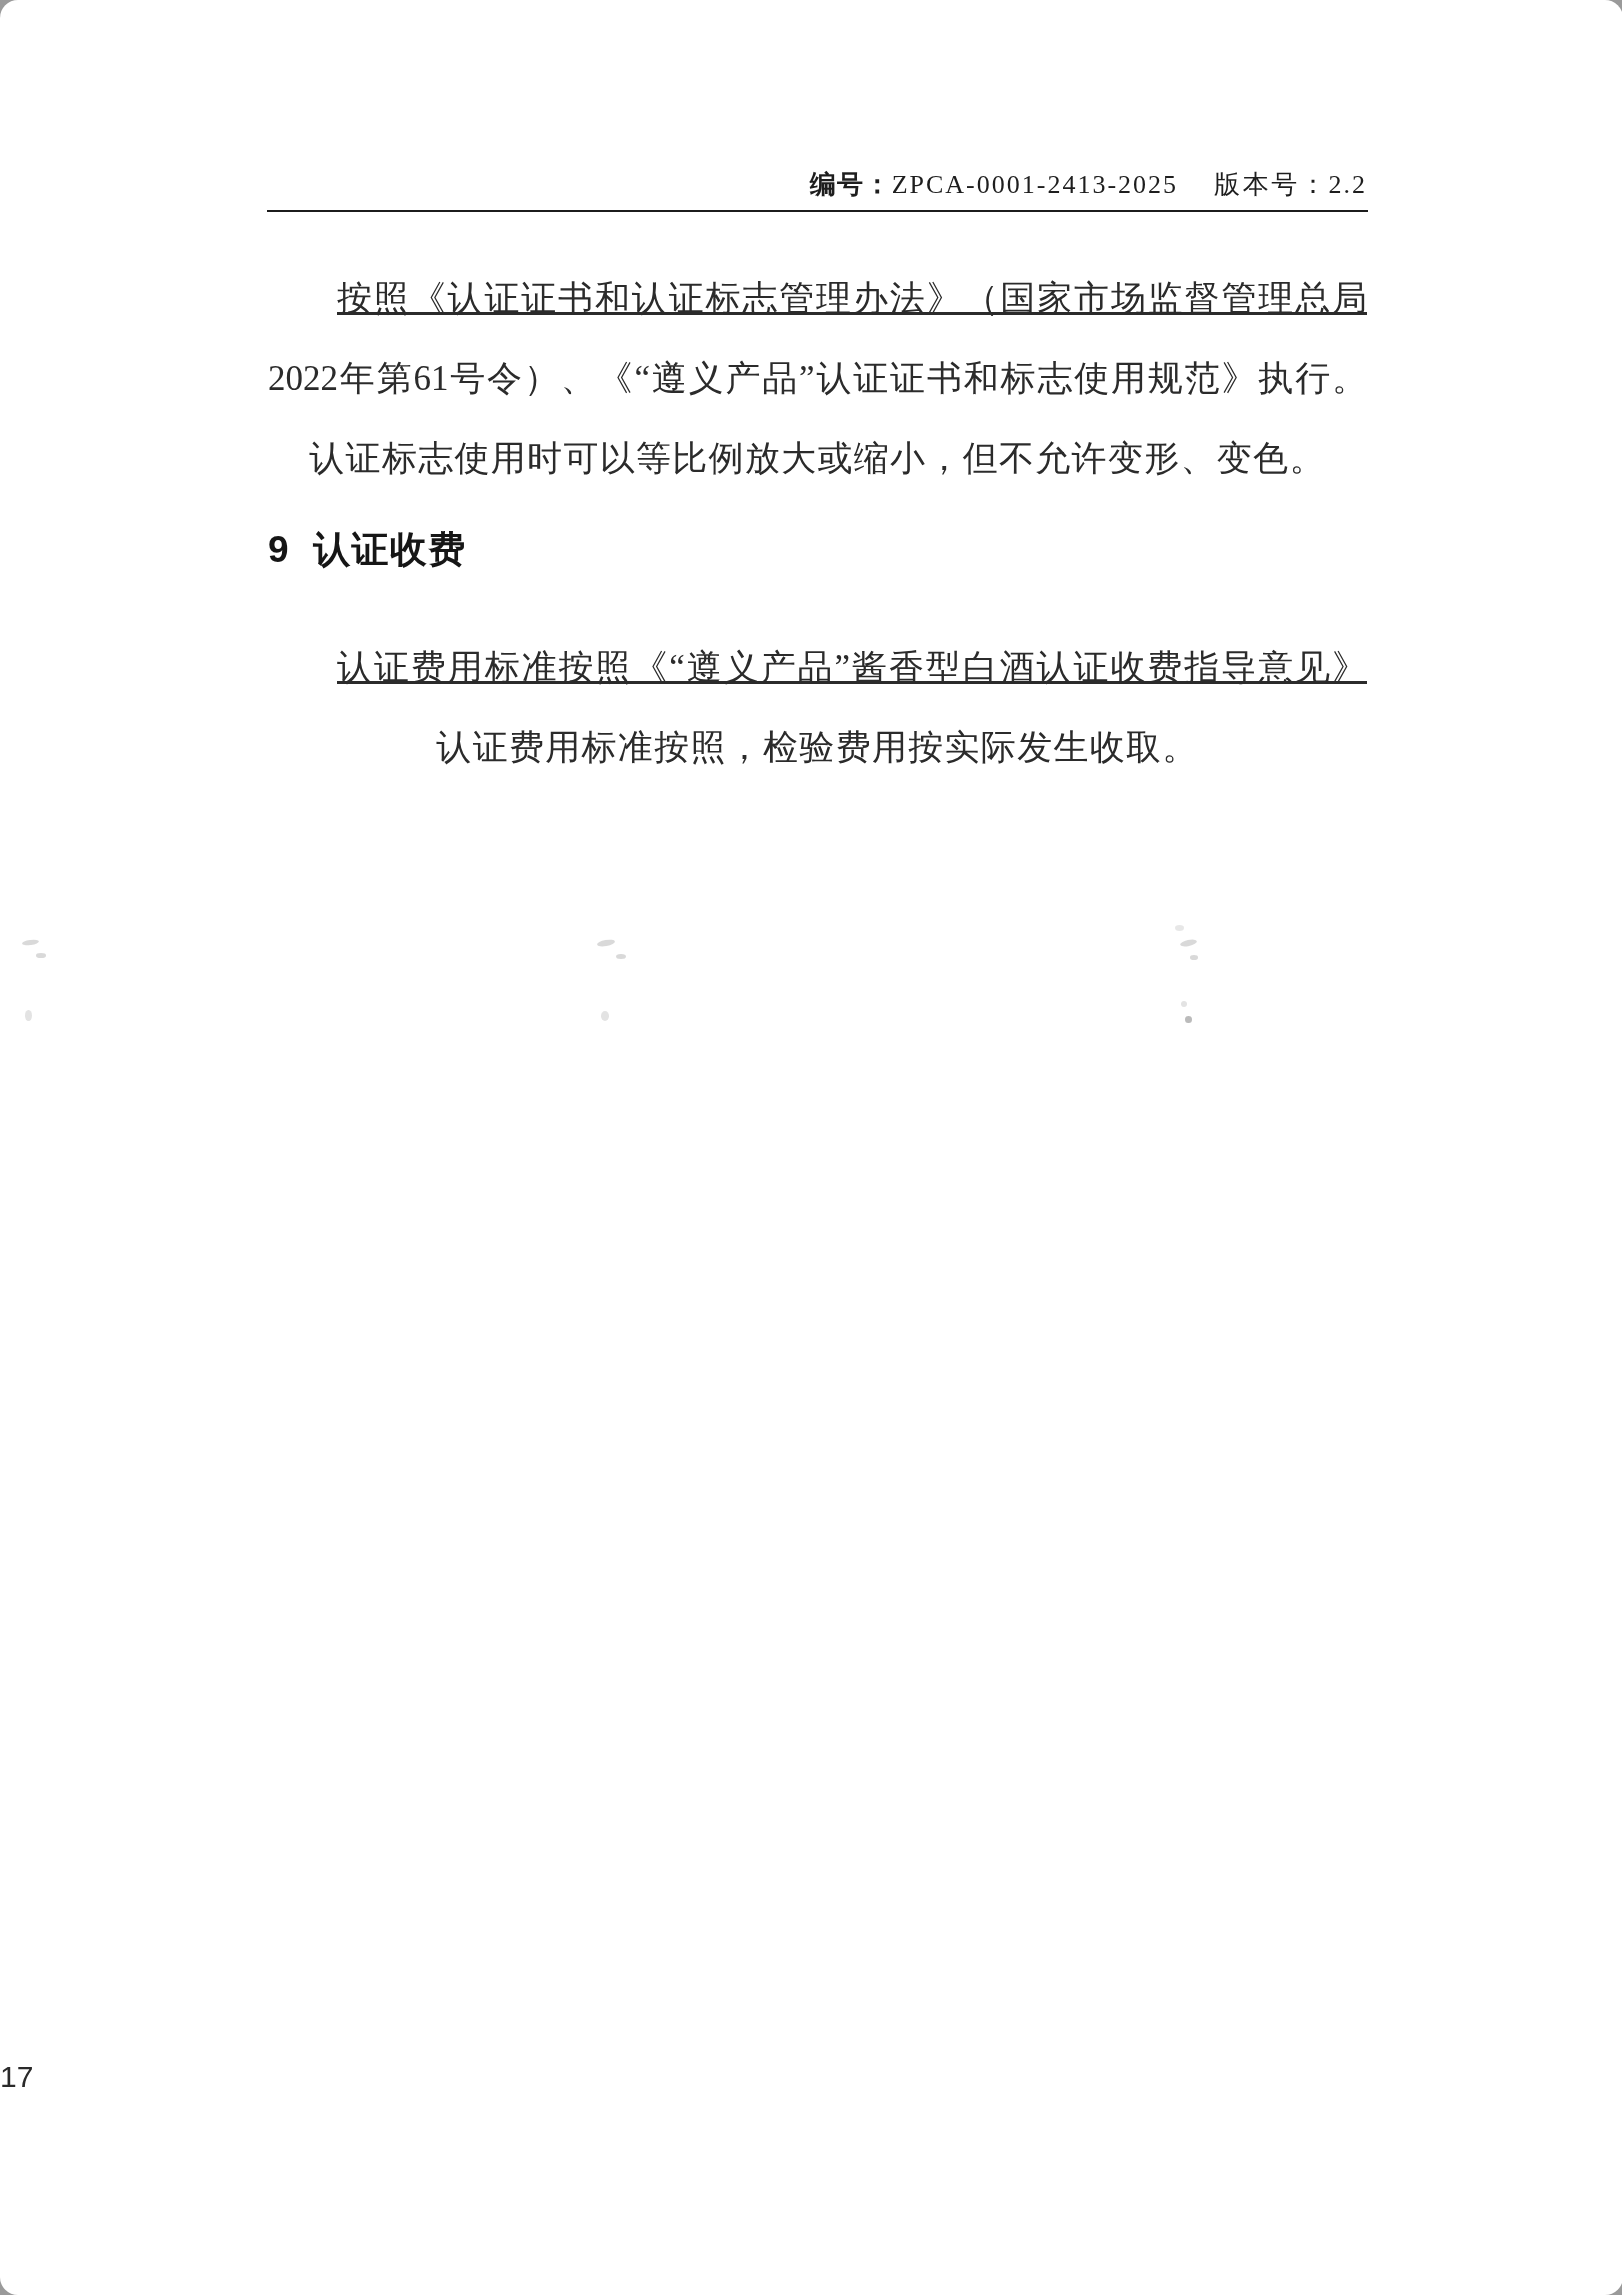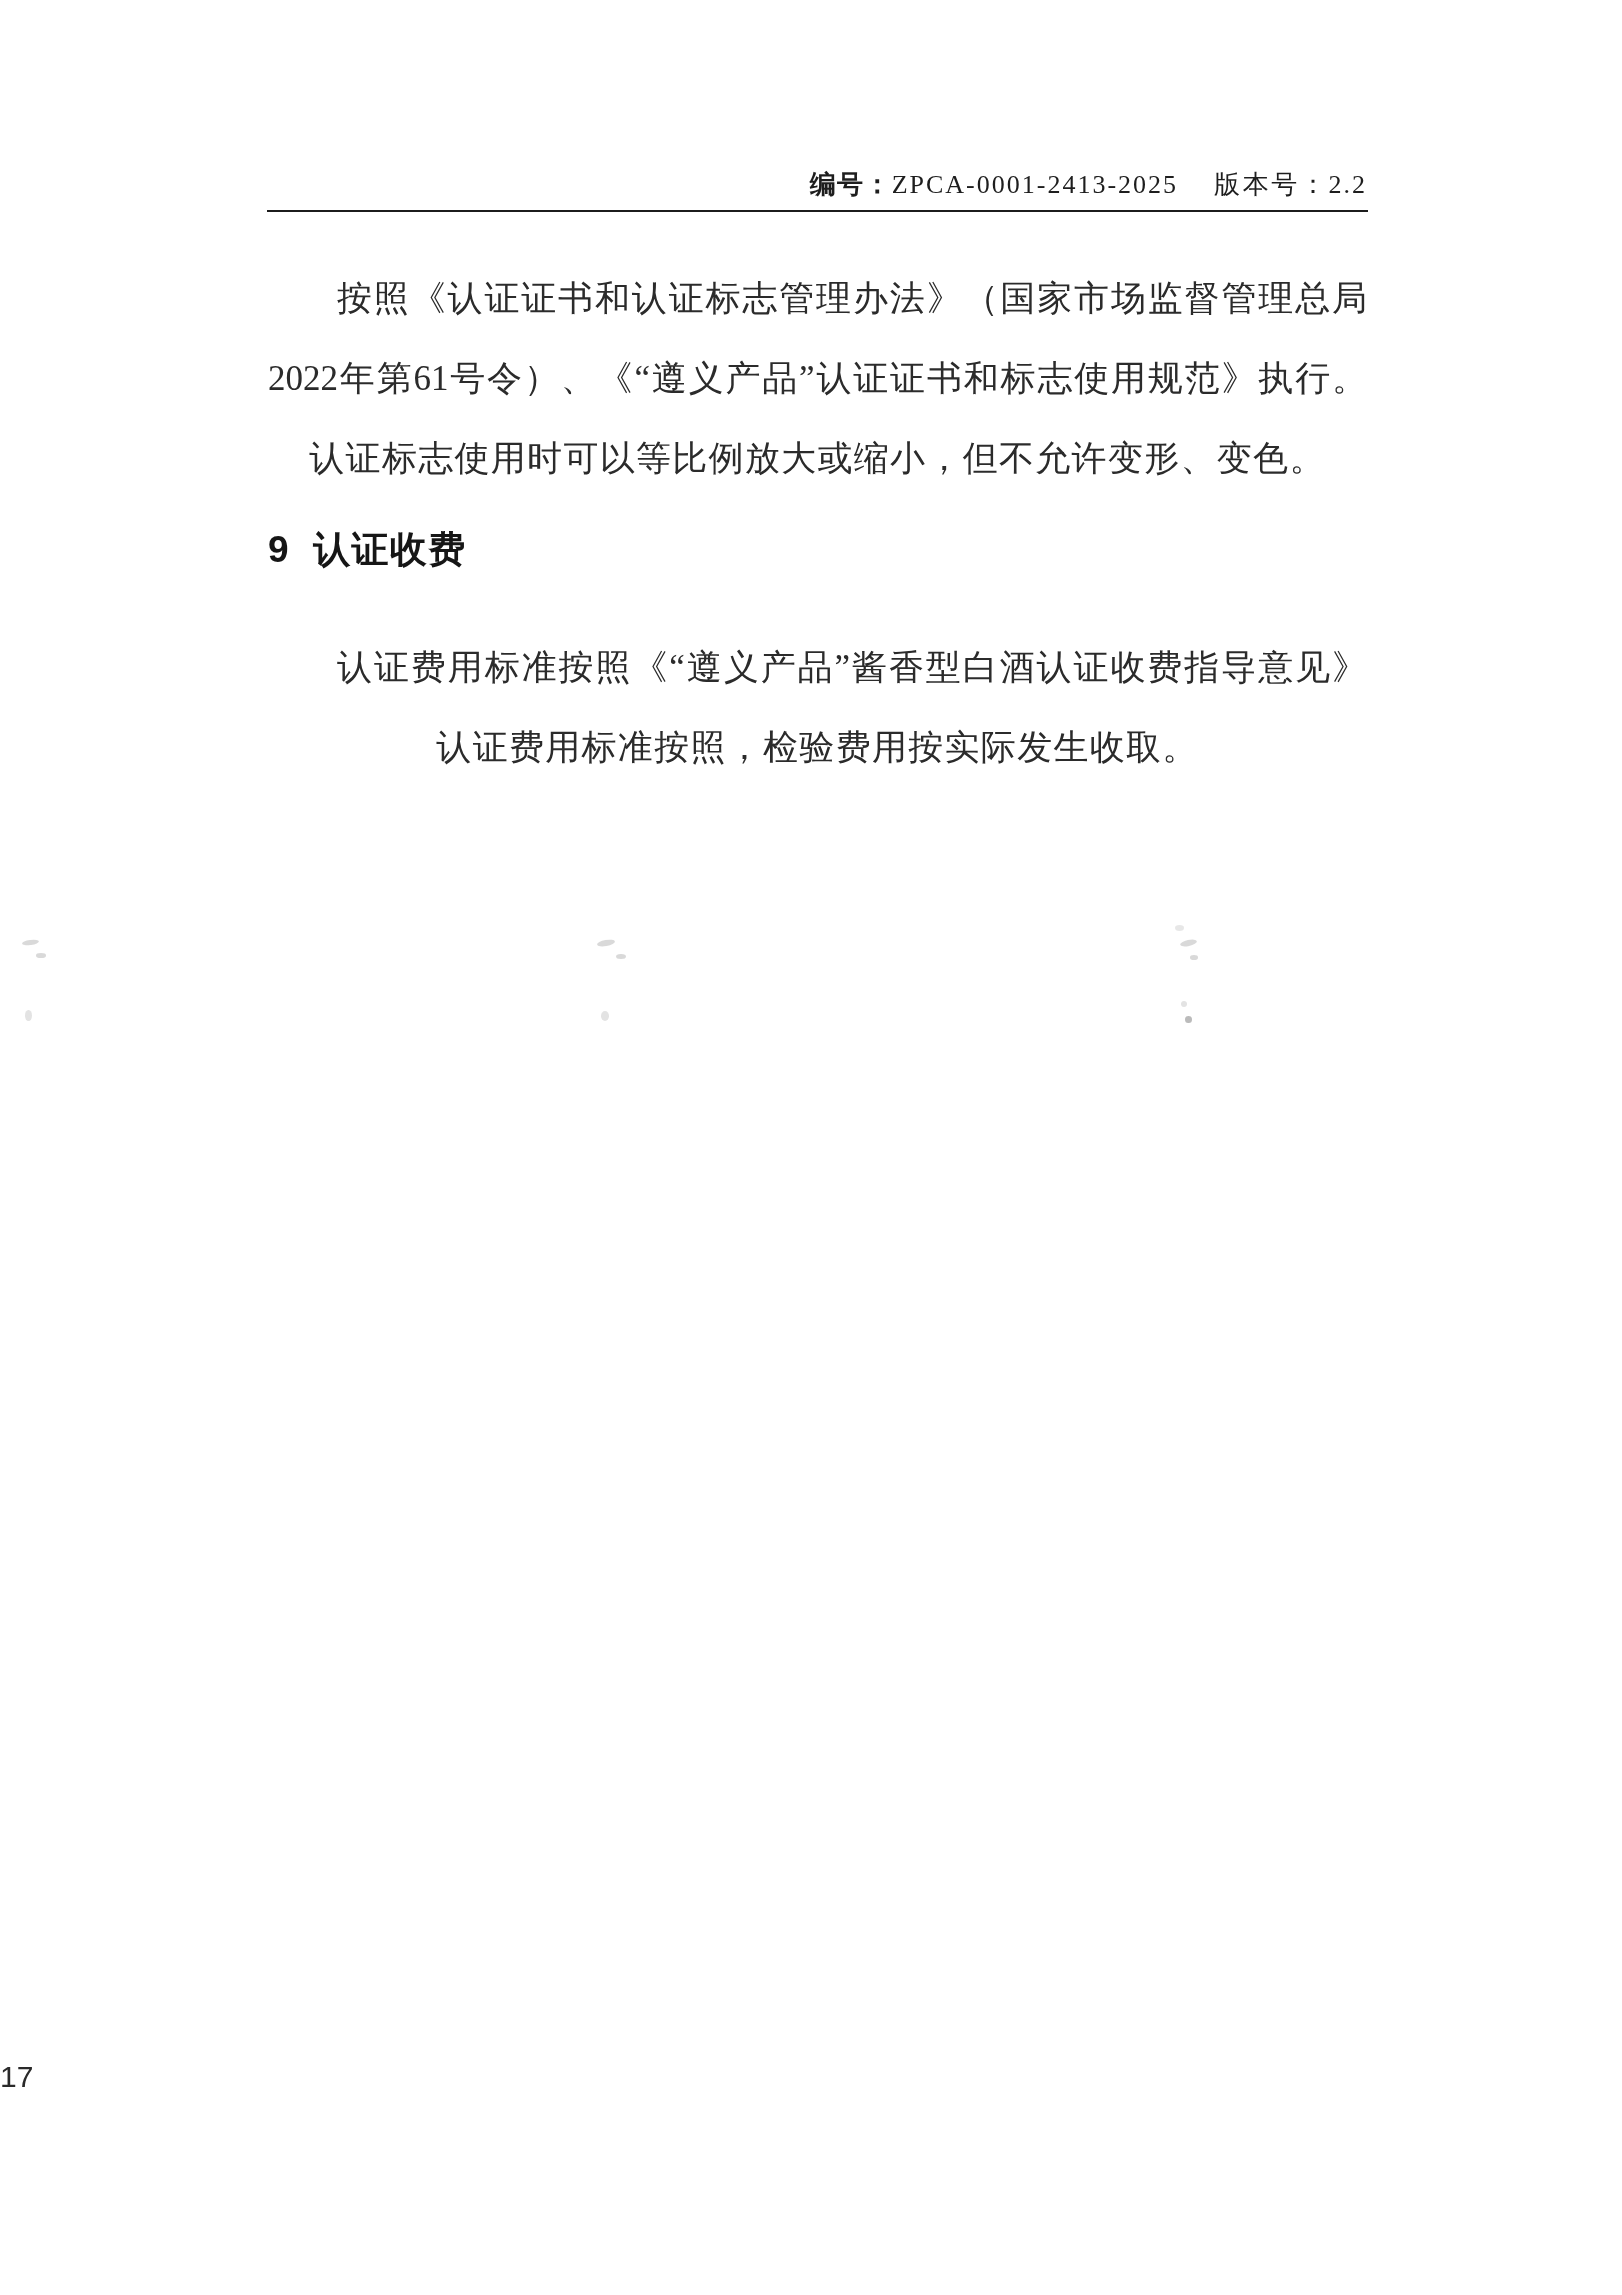--- a/index.html
+++ b/index.html
@@ -4,20 +4,21 @@
 <style>
   html, body { margin: 0; padding: 0; background: #9a9a9a; }
   .page {
     position: relative;
     width: 1623px;
     height: 2295px;
     background: #ffffff;
     font-family: "Liberation Serif", "DejaVu Serif", serif;
     color: #262626;
     overflow: hidden;
+    border-radius: 18px;
   }
 
   
   .header-row {
     position: absolute;
     top: 169px;
     left: 268px;
     width: 1099px;
     text-align: right;
     font-size: 26px;
@@ -67,21 +68,21 @@
 
   .para { margin: 0; }
   .para-1 { margin-top: 39px; }
   .para-2 { margin-top: 58px; }
 
   .line {
     font-size: 35px;
     line-height: 80px;
     color: #2b2b2b;
   }
-  .line.first { text-indent: 69px; }
+  .line.first { text-indent: 69px; text-decoration: underline; }
   .line.full  { text-align: justify; text-align-last: justify; }
   .line.tail  { text-align: center; letter-spacing: 1.3px; }
 
   
   .artifact {
     position: absolute;
     background: #b9b9b9;
     opacity: 0.55;
     border-radius: 50%;
   }

